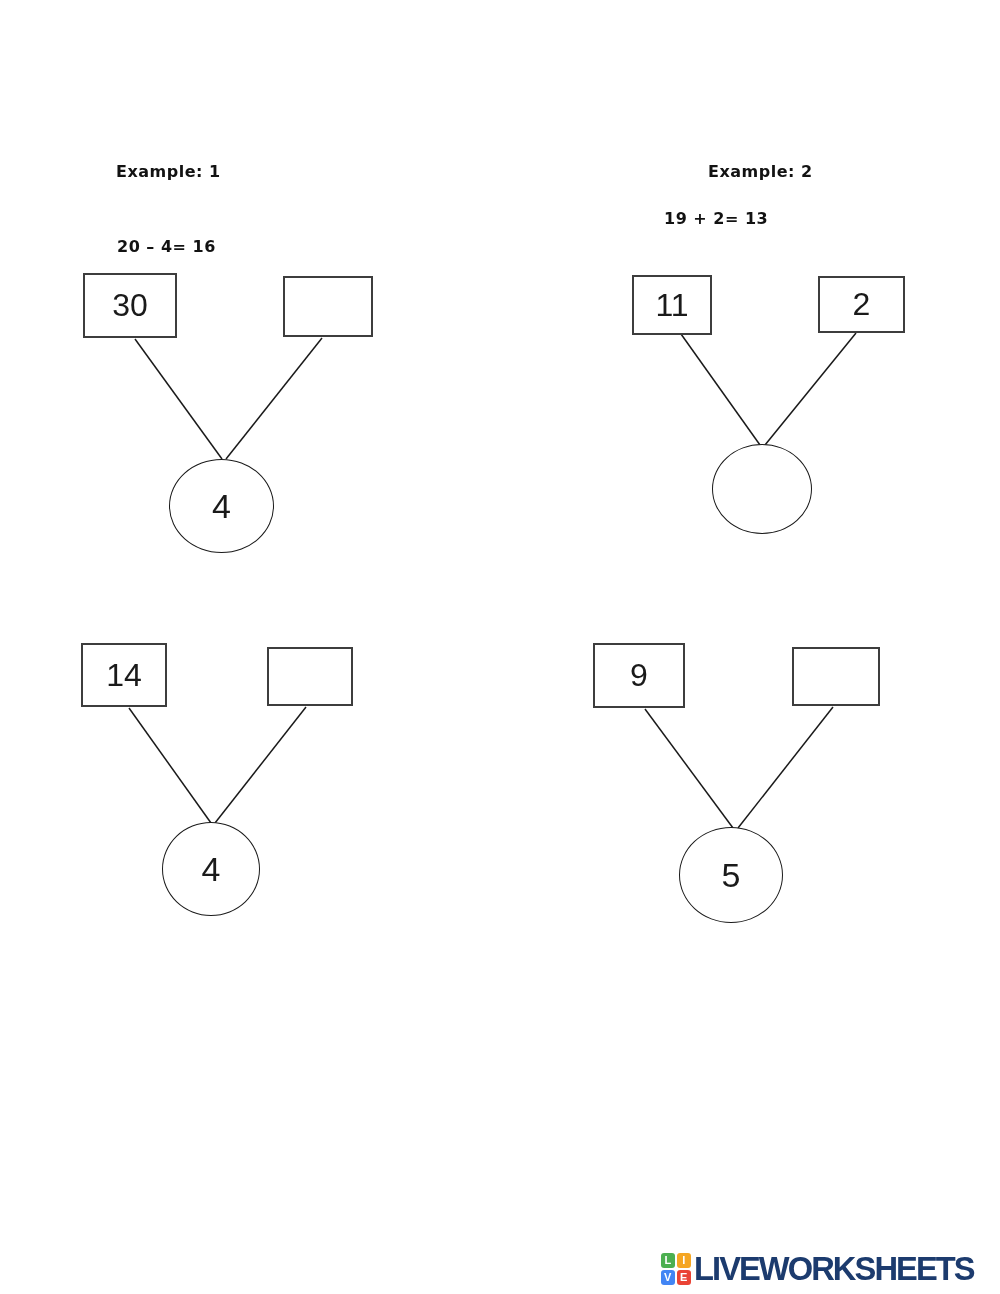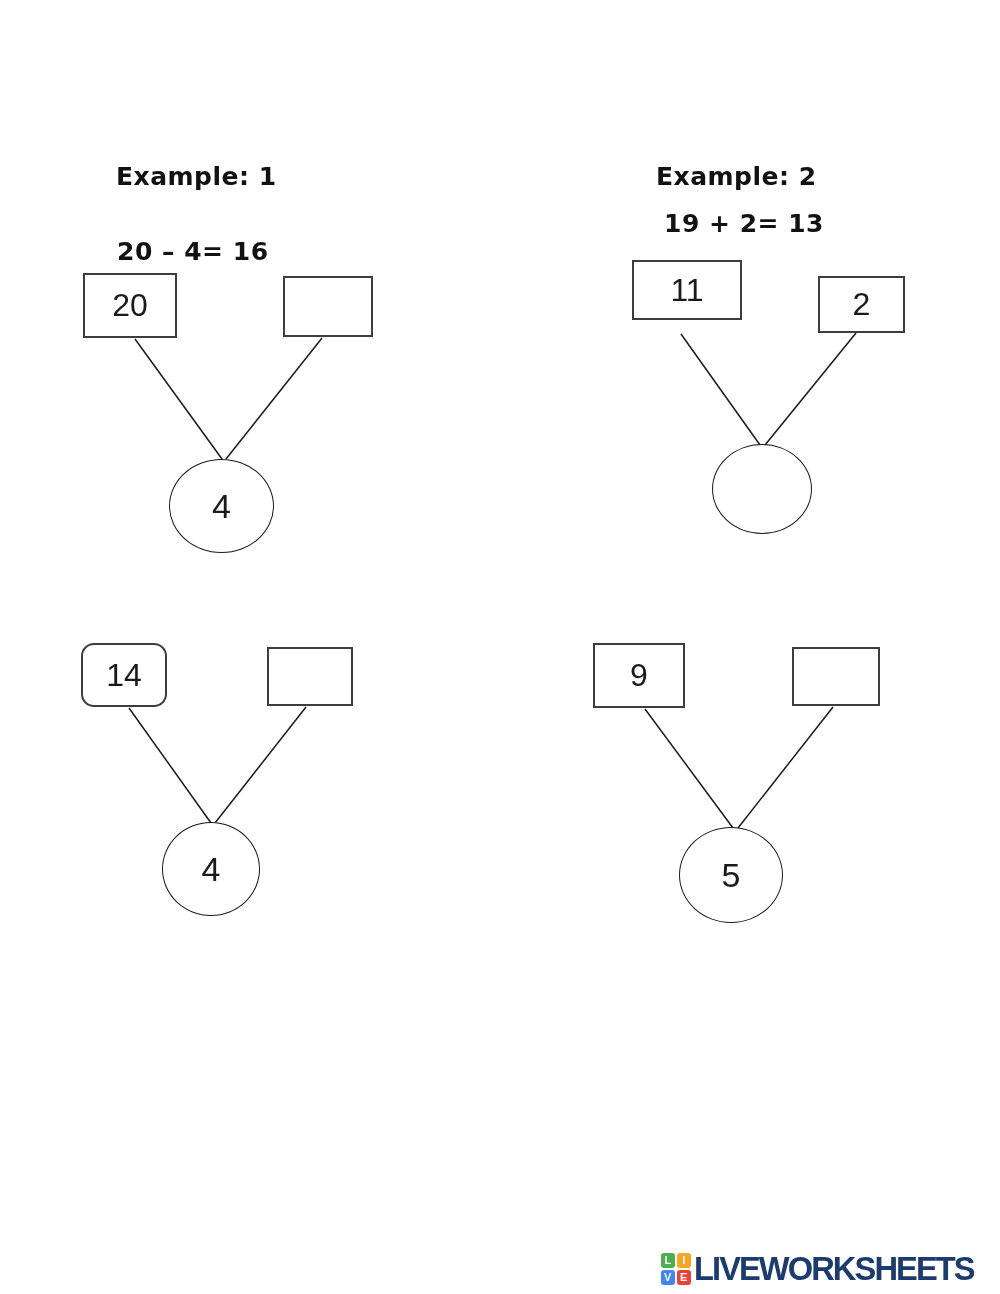--- a/index.html
+++ b/index.html
@@ -12,21 +12,21 @@
     position: relative;
     width: 1000px;
     height: 1294px;
     background: #ffffff;
     overflow: hidden;
   }
   .ex-text {
     position: absolute;
     font-family: "DejaVu Sans", sans-serif;
     font-weight: bold;
-    font-size: 25px;
+    font-size: 16px;
     color: #121212;
     white-space: pre;
     letter-spacing: 0.5px;
   }
   #lines {
     position: absolute;
     left: 0;
     top: 0;
     width: 1000px;
     height: 1294px;
@@ -95,43 +95,43 @@
     white-space: nowrap;
   }
 </style>
 </head>
 <body>
 
 <div id="page">
 
   <div class="ex-text" style="left:116px; top:162px;">Example: 1</div>
   <div class="ex-text" style="left:117px; top:209px;margin-top:28px;">20 – 4= 16</div>
-  <div class="ex-text" style="left:656px; top:162px;text-align:right;">Example: 2</div>
+  <div class="ex-text" style="left:708px; top:162px;text-align:right;">Example: 2</div>
   <div class="ex-text" style="left:664px; top:209px;">19 + 2= 13</div>
 
   <svg id="lines" viewBox="0 0 1000 1294">
     <line x1="135" y1="339" x2="222" y2="459"></line>
     <line x1="322" y1="338" x2="226" y2="459"></line>
     <line x1="681" y1="334" x2="760" y2="445"></line>
     <line x1="856" y1="333" x2="765" y2="445"></line>
     <line x1="129" y1="708" x2="211" y2="823"></line>
     <line x1="306" y1="707" x2="215" y2="823"></line>
     <line x1="645" y1="709" x2="733" y2="828"></line>
     <line x1="833" y1="707" x2="738" y2="828"></line>
   </svg>
 
-  <div class="nbox" style="left:83px; top:273px; width:94px; height:65px;">20</div>
+  <div class="nbox" style="left:83px; top:273px; width:94px; height:65px;">30</div>
   <div class="nbox" style="left:283px; top:276px; width:90px; height:61px;"></div>
   <div class="ncircle" style="left:169px; top:459px; width:105px; height:94px;">4</div>
 
-  <div class="nbox" style="left:632px; top:260px; width:110px; height:60px;">11</div>
+  <div class="nbox" style="left:632px; top:275px; width:80px; height:60px;">11</div>
   <div class="nbox" style="left:818px; top:276px; width:87px; height:57px;">2</div>
   <div class="ncircle" style="left:712px; top:444px; width:100px; height:90px;"></div>
 
-  <div class="nbox" style="left:81px; top:643px; width:86px; height:64px;border-radius:13px;">14</div>
+  <div class="nbox" style="left:81px; top:643px; width:86px; height:64px;">14</div>
   <div class="nbox" style="left:267px; top:647px; width:86px; height:59px;"></div>
   <div class="ncircle" style="left:162px; top:822px; width:98px; height:94px;">4</div>
 
   <div class="nbox" style="left:593px; top:643px; width:92px; height:65px;">9</div>
   <div class="nbox" style="left:792px; top:647px; width:88px; height:59px;"></div>
   <div class="ncircle" style="left:679px; top:827px; width:104px; height:96px;">5</div>
 
   <div id="logo">
     <div id="logo-grid">
       <div class="logo-cell" style="background: rgb(76, 175, 80);">L</div>

